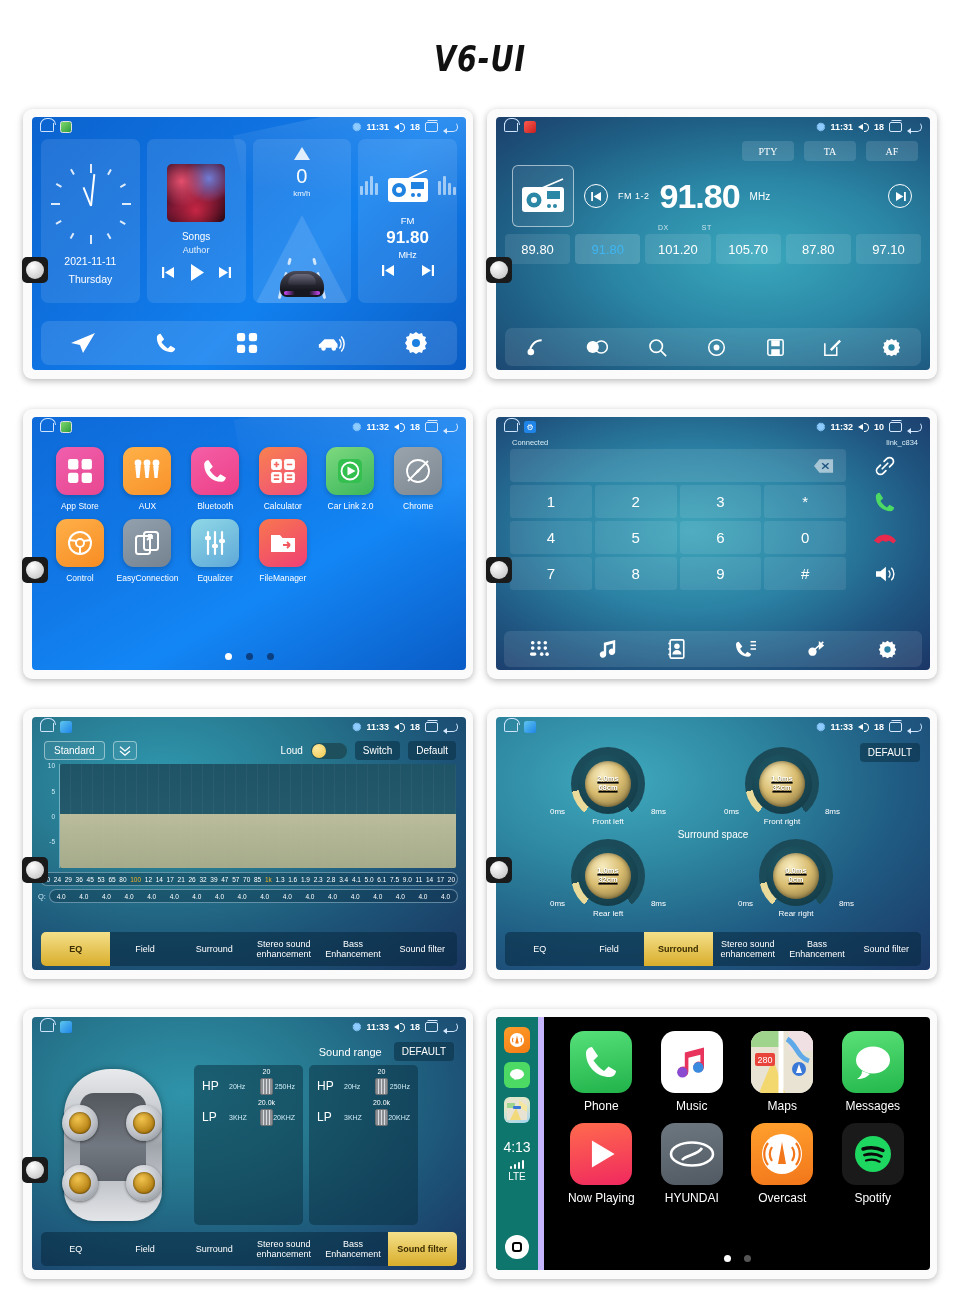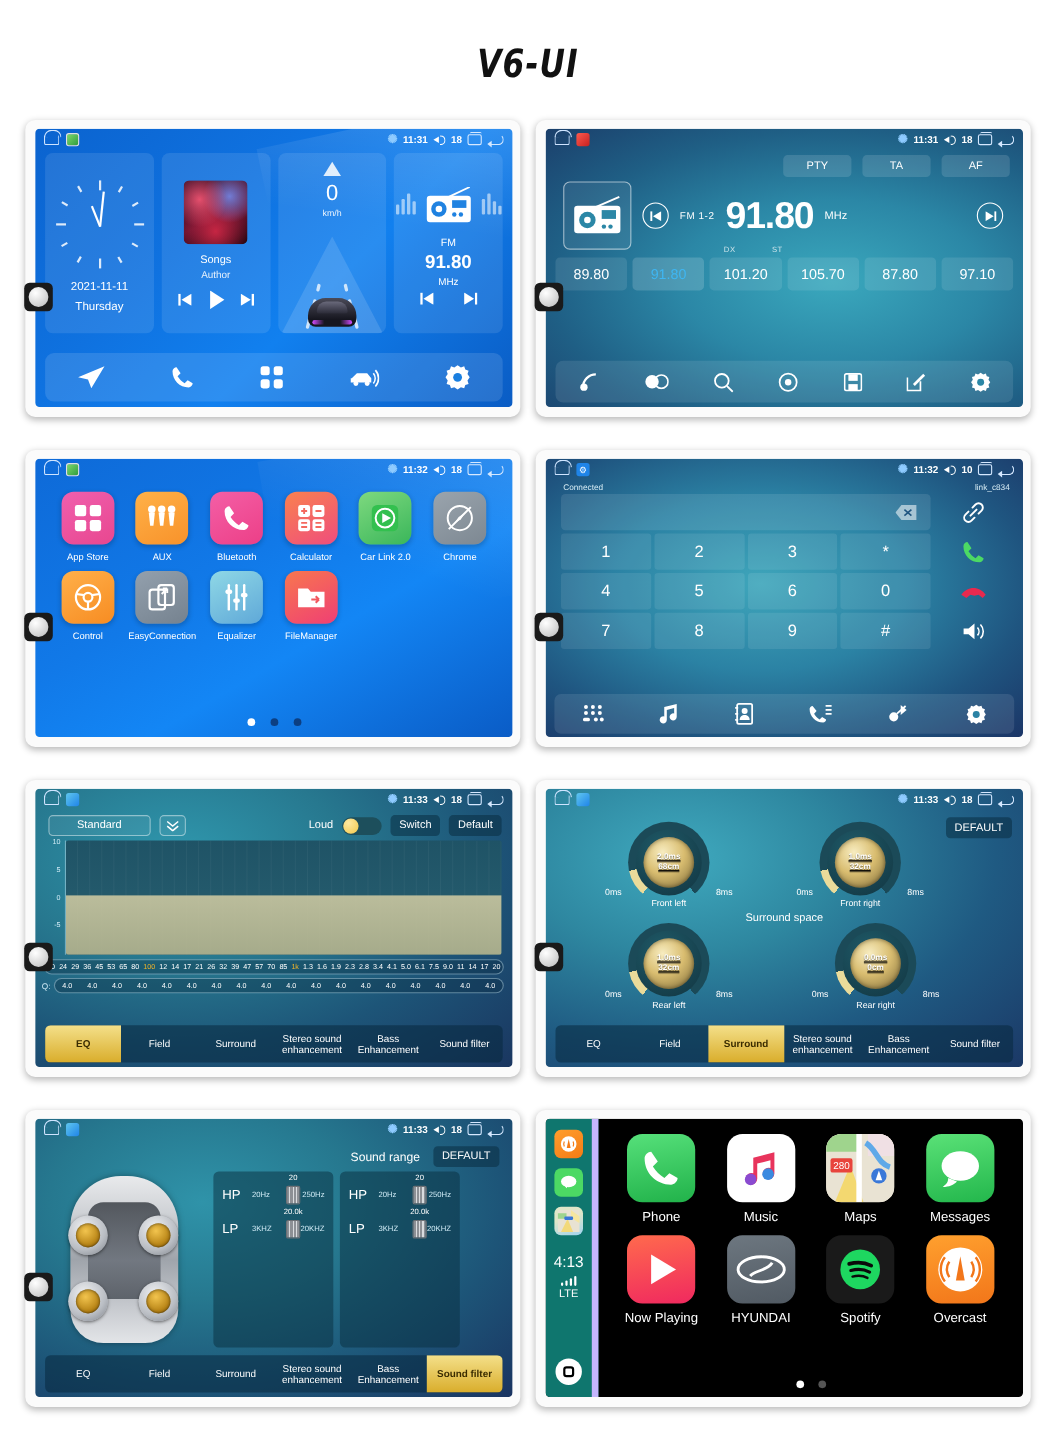--- a/index.html
+++ b/index.html
@@ -176,22 +176,22 @@
     position:absolute; bottom:5px; left:9px; right:9px; height:44px;
     background: rgba(255,255,255,.12); border-radius:8px;
     display:flex; align-items:center; justify-content:space-around;
   }
 
   
   .p-radio { height:100%; background:
       radial-gradient(ellipse at 60% 55%, #3aa8bd 0%, #2b87a6 38%, #1f5f85 70%, #1b3f6b 100%); }
   .rds-row { display:flex; justify-content:flex-end; gap:10px; padding: 4px 12px 0 0; }
   .rds-btn {
-    width:62px; height:20px; background: rgba(255,255,255,.13); border-radius:4px;
-    color:#fff; font-size:10px; display:flex; align-items:center; justify-content:center;
+    width:52px; height:20px; background: rgba(255,255,255,.13); border-radius:4px;
+    color:#fff; font-size:10px; display:flex; align-items:center; justify-content:center;font-family:Liberation Serif, serif;
   }
   .radio-main { display:flex; align-items:center; padding: 4px 10px 0 16px; gap:10px; }
   .radio-box { width:62px; height:62px; border:1.3px solid rgba(255,255,255,.55); border-radius:6px;
                background: rgba(255,255,255,.07); display:flex; align-items:center; justify-content:center; }
   .circ-btn { width:24px; height:24px; border:1.4px solid #fff; border-radius:50%;
               display:flex; align-items:center; justify-content:center; }
   .fmband { color:#fff; font-size:9px; letter-spacing:.5px; }
   .bigfreq { color:#fff; font-size:34px; font-weight:bold; letter-spacing:-1px; }
   .mhz { color:#fff; font-size:10px; }
   .dxst { display:flex; gap:33px; padding-left:162px; margin-top:-3px; }
@@ -248,21 +248,21 @@
     position:absolute; bottom:3px; left:8px; right:8px; height:36px;
     background: rgba(255,255,255,.10); border-radius:6px;
     display:flex; align-items:center; justify-content:space-around;
   }
 
   
   .p-eq { height:100%; background:
      radial-gradient(ellipse at 30% 25%, #2f98ae 0%, #27788f 35%, #1d5578 65%, #1a3660 100%); }
   .eq-top { display:flex; align-items:center; padding: 4px 10px 0 12px; gap:8px; }
   .pill {
-    height:19px; padding:0 25px; border:1px solid rgba(255,255,255,.45);
+    height:19px; padding:0 9px; border:1px solid rgba(255,255,255,.45);
     border-radius:4px; color:#fff; font-size:10px;
     display:flex; align-items:center; justify-content:center;
     background: rgba(255,255,255,.06);
   }
   .chev { width:24px; padding:0; }
   .loud-label { color:#fff; font-size:10px; margin-left:auto; }
   .toggle { width:36px; height:16px; border-radius:9px; background:#1d4f5c; position:relative; }
   .toggle i { position:absolute; left:1px; top:1px; width:14px; height:14px; border-radius:50%;
               background: radial-gradient(circle at 35% 30%, #ffe9a0, #f0c84b); display:block; }
   .btn-dark { height:19px; padding:0 8px; background: rgba(10,45,65,.55); border-radius:4px;
@@ -1386,42 +1386,42 @@
             <div class="cp-cell">
               <div class="cp-icon" style="background:linear-gradient(170deg,#6d7780,#515a63)">
                 <svg width="46" height="26" viewBox="0 0 46 26">
                     <ellipse cx="23" cy="13" rx="21" ry="11.5" fill="none" stroke="#fff" stroke-width="2.6"></ellipse>
                     <path d="M13 19c4-5 16-5 20-12" stroke="#fff" stroke-width="2.6" fill="none"></path>
                   </svg>
               </div>
               <div class="cp-label">HYUNDAI</div>
             </div>
             <div class="cp-cell">
+              <div class="cp-icon" style="background:linear-gradient(170deg,#ffa02e,#f2761a)">
+                <svg width="46" height="46" viewBox="0 0 46 46">
+                    <circle cx="23" cy="23" r="20" fill="#fff"></circle>
+                    <polygon points="23,11 27,33 19,33" fill="#f2761a"></polygon>
+                    <path d="M13 16a13 13 0 0 0 0 14M33 16a13 13 0 0 1 0 14M9 12a18 18 0 0 0 0 22M37 12a18 18 0 0 1 0 22" stroke="#f2761a" stroke-width="2.2" fill="none"></path>
+                  </svg>
+              </div>
+              <div class="cp-label">Overcast</div>
+            </div>
+            <div class="cp-cell">
               <div class="cp-icon" style="background:#1a1a1a">
                 <svg width="44" height="44" viewBox="0 0 44 44">
                     <circle cx="22" cy="22" r="18" fill="#1ed760"></circle>
                     <g stroke="#0a0a0a" fill="none" stroke-linecap="round">
                       <path d="M12 17c7-2 14-1.5 20 1.5" stroke-width="3.4"></path>
                       <path d="M13.5 23c6-1.6 12-1.2 17 1.4" stroke-width="2.8"></path>
                       <path d="M15 28.5c5-1.3 9.6-1 13.6 1.2" stroke-width="2.2"></path>
                     </g>
                   </svg>
               </div>
               <div class="cp-label">Spotify</div>
             </div>
-            <div class="cp-cell">
-              <div class="cp-icon" style="background:linear-gradient(170deg,#ffa02e,#f2761a)">
-                <svg width="46" height="46" viewBox="0 0 46 46">
-                    <circle cx="23" cy="23" r="20" fill="#fff"></circle>
-                    <polygon points="23,11 27,33 19,33" fill="#f2761a"></polygon>
-                    <path d="M13 16a13 13 0 0 0 0 14M33 16a13 13 0 0 1 0 14M9 12a18 18 0 0 0 0 22M37 12a18 18 0 0 1 0 22" stroke="#f2761a" stroke-width="2.2" fill="none"></path>
-                  </svg>
-              </div>
-              <div class="cp-label">Overcast</div>
-            </div>
           </div>
 
           <div class="cp-dots">
             <i class="on"></i>
             <i></i>
           </div>
         </div>
       </div>
     </div>
   </div>

